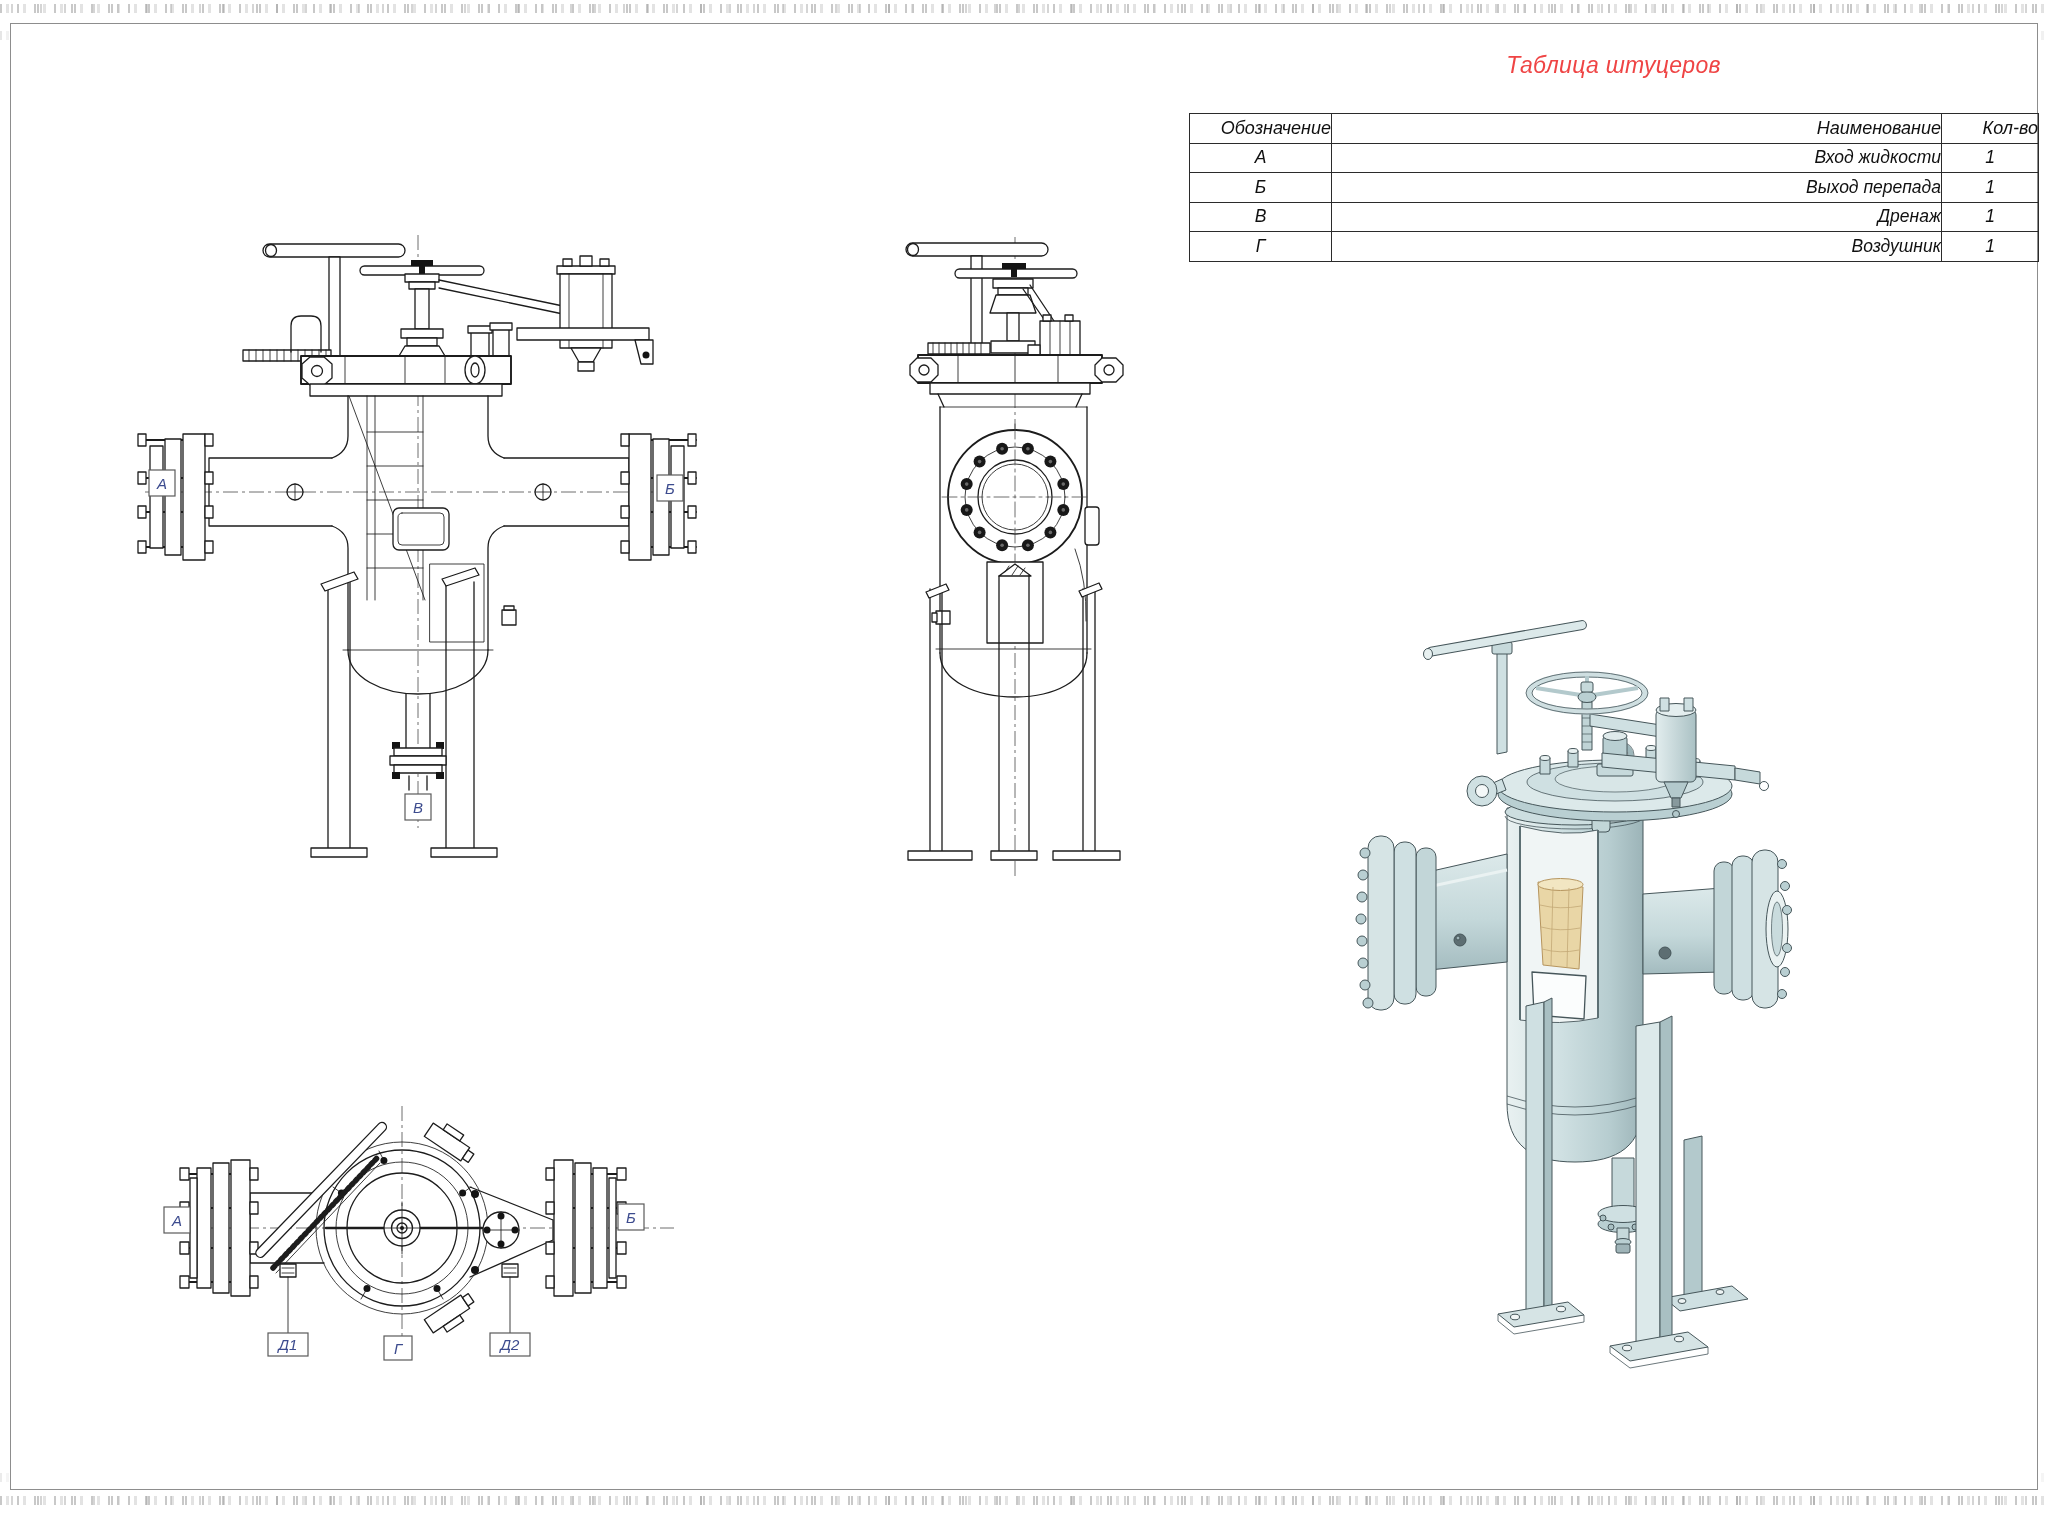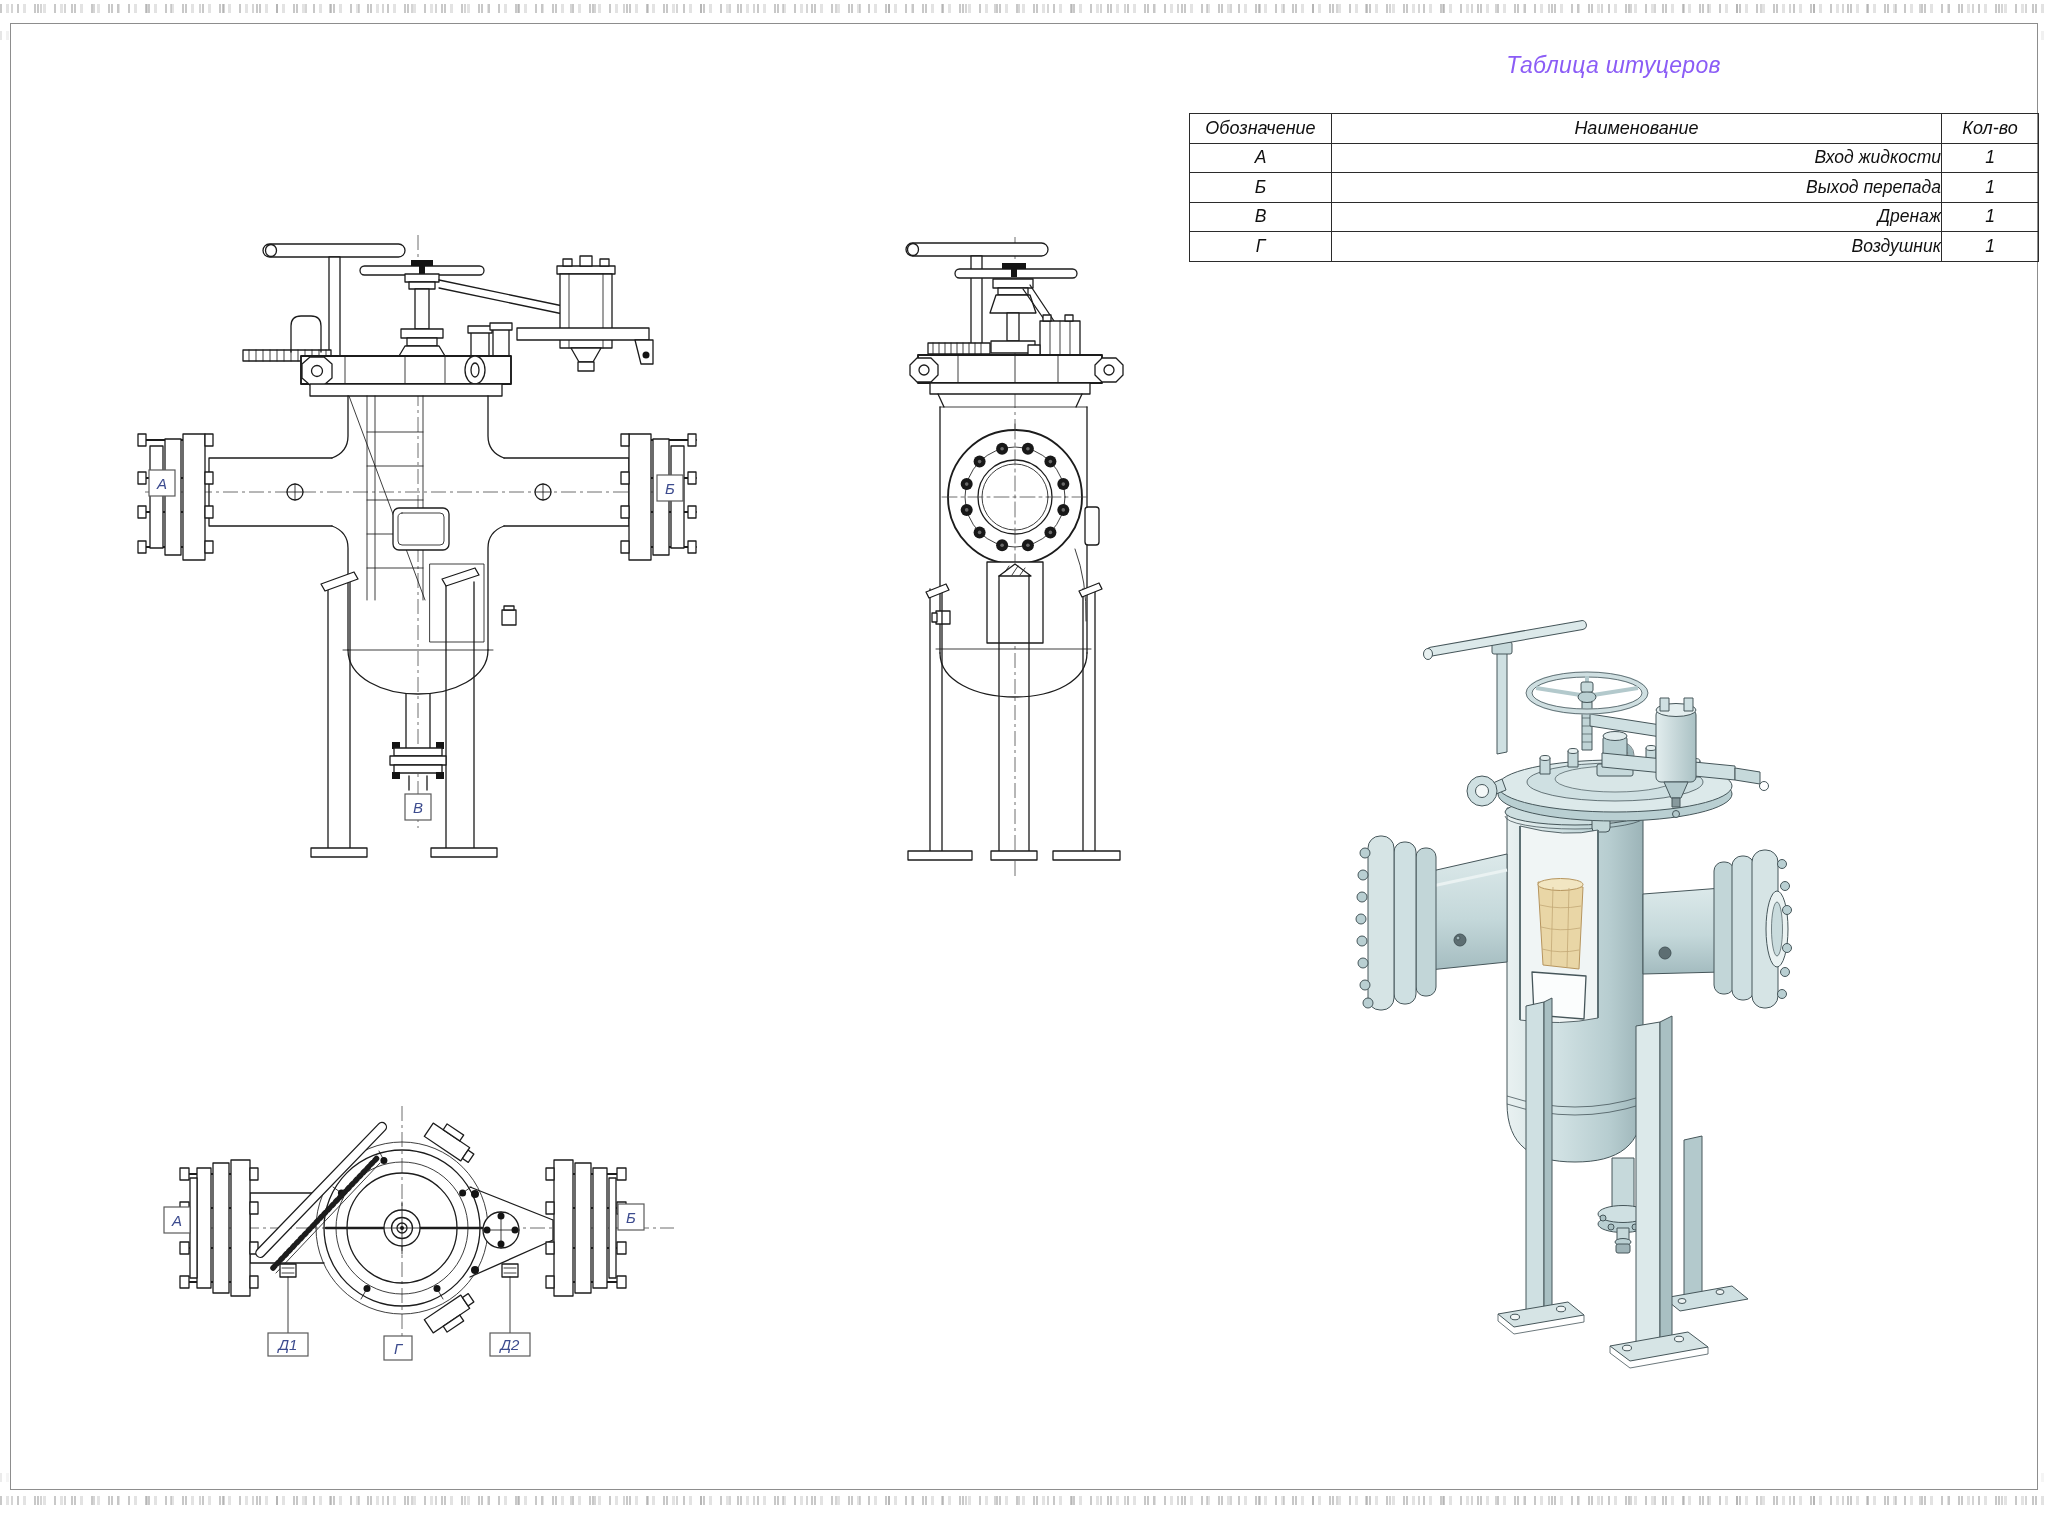--- a/index.html
+++ b/index.html
@@ -14,34 +14,34 @@
   }
   .noise{
     position:absolute;left:0;width:2048px;height:9px;pointer-events:none;
     background-image:
       repeating-linear-gradient(90deg, rgba(90,90,90,.55) 0 2px, transparent 2px 6px, rgba(120,120,120,.35) 6px 9px, transparent 9px 17px),
       repeating-linear-gradient(90deg, transparent 0 11px, rgba(100,100,100,.45) 11px 13px, transparent 13px 29px);
     background-size:37px 100%,53px 100%;
   }
   .table-title{
     position:absolute;left:1189px;top:52px;width:849px;
-    text-align:center;font-style:italic;font-size:23px;color:#8b5cf6;
+    text-align:center;font-style:italic;font-size:23px;color:#ef4444;
     letter-spacing:.3px;
   }
   table.nozzle-table{
     position:absolute;left:1189px;top:113px;width:849px;
     border-collapse:collapse;table-layout:fixed;
     font-style:italic;color:#101010;
   }
   table.nozzle-table th, table.nozzle-table td{
     border:1.4px solid #2b2b2b;height:28.5px;padding:0 0 0 0;
     font-weight:400;font-size:17.5px;line-height:1;white-space:nowrap;
     overflow:hidden;
   }
-  table.nozzle-table th{font-size:18px;text-align:center;font-style:italic;}
+  table.nozzle-table th{font-size:18px;text-align:right;font-style:italic;}
   td.c-des{text-align:center;}
   td.c-name{text-align:right;padding-left:14px;}
   td.c-qty{text-align:center;}
   svg.view{position:absolute;}
   .ln{fill:none;stroke:#1c1c1c;stroke-width:1.3;stroke-linejoin:round;stroke-linecap:round;}
   .thin{stroke-width:.85;}
   .thick{stroke-width:1.9;}
   .wfill{fill:#ffffff;}
   .dark{fill:#141414;stroke:none;}
   .cl{stroke:#4a4a4a;stroke-width:.8;stroke-dasharray:15 4 3 4;fill:none;}

